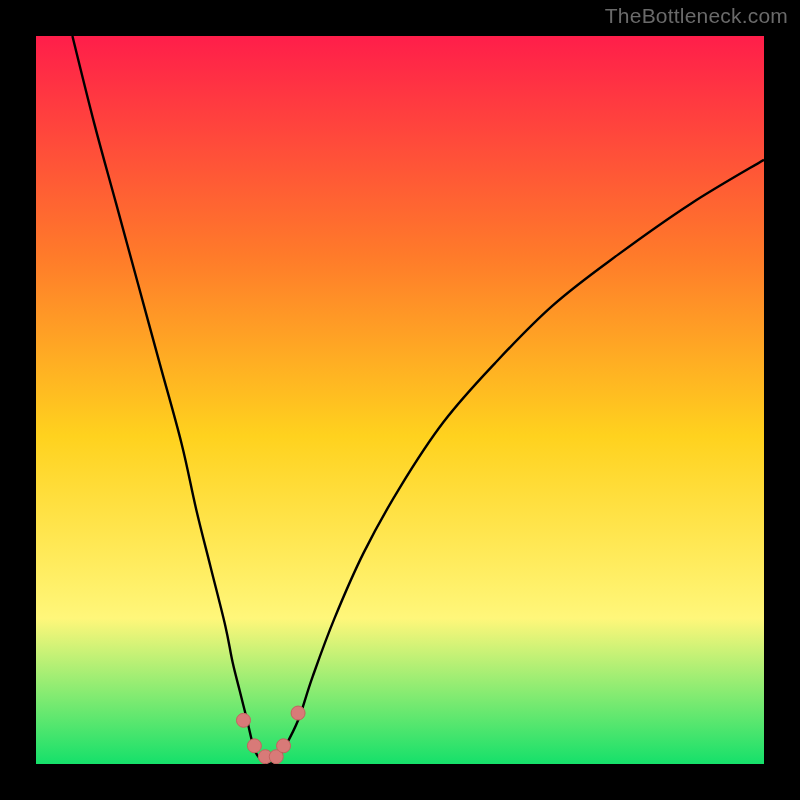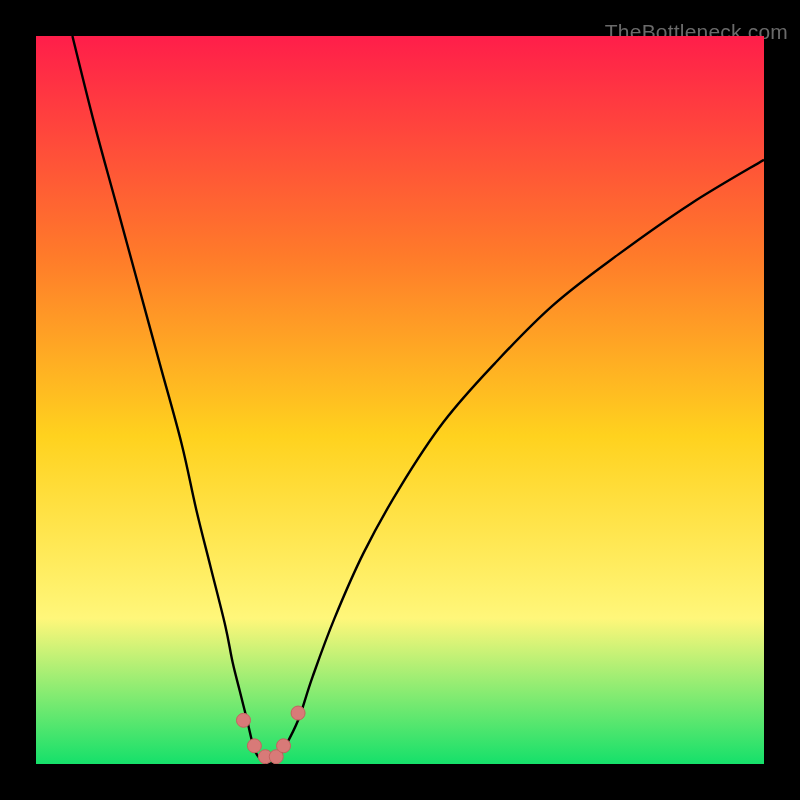--- a/index.html
+++ b/index.html
@@ -10,21 +10,21 @@
     background: #000000;
     overflow: hidden;
   }
   .frame {
     position: absolute;
     box-sizing: border-box;
     background: #000000;
   }
   .watermark {
     position: absolute;
-    top: 20px;
+    top: 4px;
     right: 12px;
     font-family: Arial, Helvetica, sans-serif;
     font-size: 21px;
     font-weight: 500;
     color: #6a6a6a;
     letter-spacing: 0.2px;
   }
   .plot-area {
     position: absolute;
     left: 36px;

